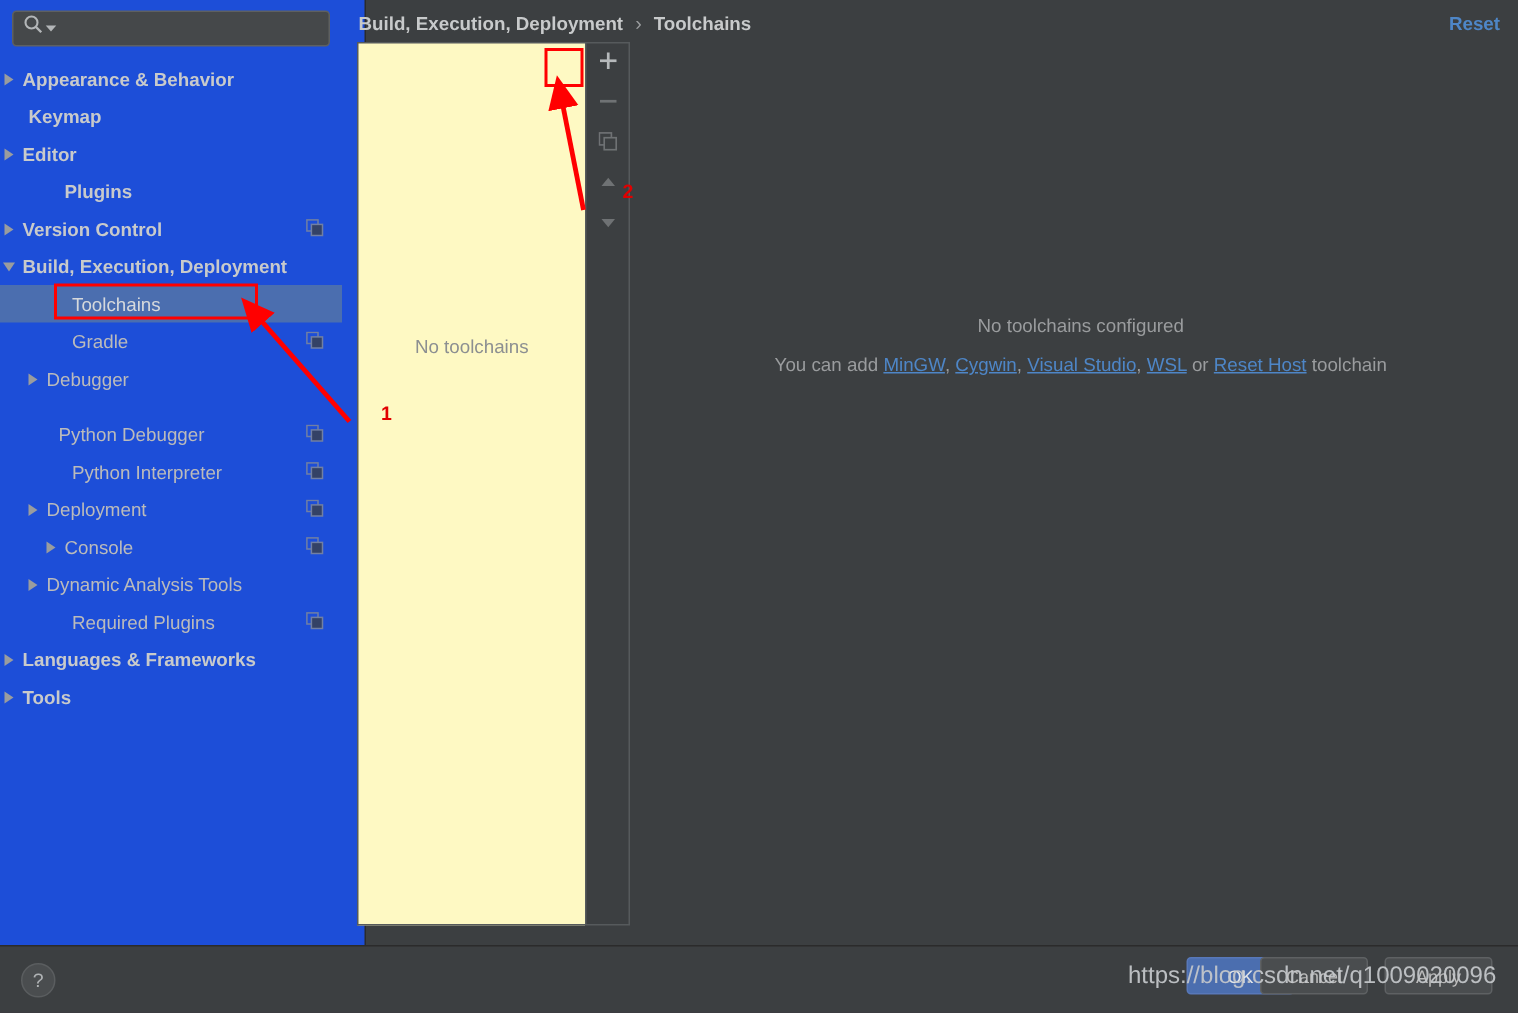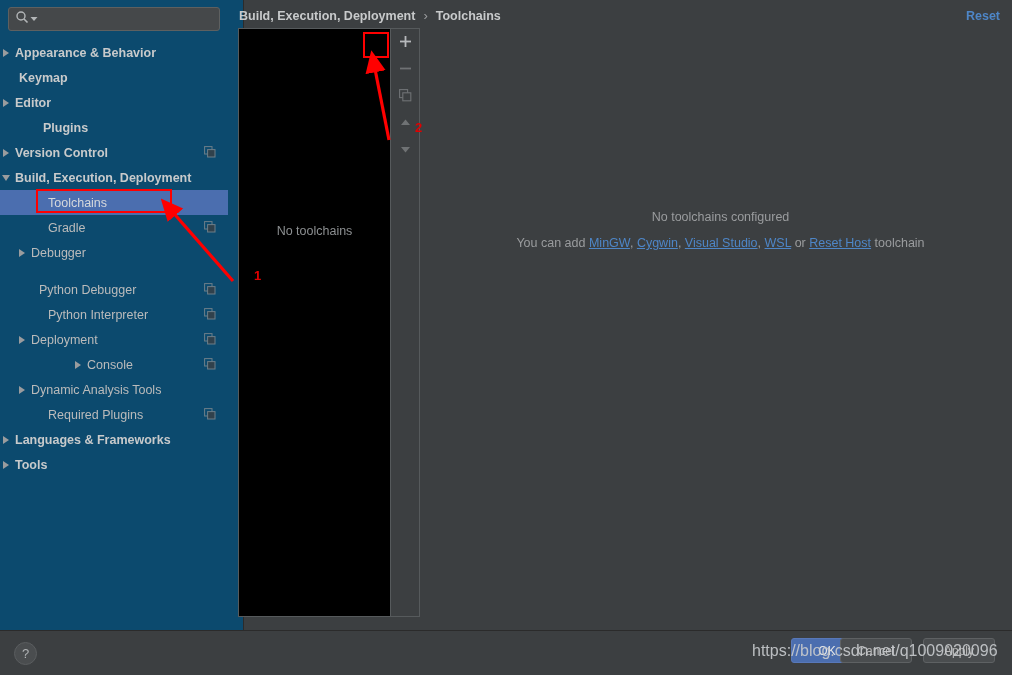--- a/index.html
+++ b/index.html
@@ -13,21 +13,21 @@
   #root {
     position: relative;
     width: 1012px; height: 675px;
     background: #3c3f41;
   }
 
   
   #sidebar {
     position: absolute; left: 0; top: 0;
     width: 244px; height: 630px;
-    background: #0c4a6e;
+    background: #1d4ed8;
     border-right: 1px solid #2b2b2b;
   }
   #search-wrap {
     position: absolute; left: 8px; top: 7px;
     width: 212px; height: 24px;
   }
   #search-box {
     width: 100%; height: 100%;
     background: #45484a;
     border: 1px solid #5e6060;
@@ -99,21 +99,21 @@
   #reset {
     position: absolute; right: 12px; top: 9px;
     color: #4e86c7; font-size: 12.5px; font-weight: bold;
     text-decoration: none; cursor: pointer;
   }
 
   
   #list-panel {
     position: absolute; left: 9px; top: 28px;
     width: 152px; height: 589px;
-    background: #000000;
+    background: #fef9c3;
     border: 1px solid #565a5c;
     border-right: none;
   }
   #list-empty {
     position: absolute; left: 0; right: 0; top: 195px;
     text-align: center; color: #8c8f91; font-size: 12.5px;
   }
   #tool-col {
     position: absolute; left: 161px; top: 28px;
     width: 30px; height: 589px;
@@ -267,21 +267,21 @@
             </svg></span>
         </div>
         <div class="tree-row" style="padding-left: 16px;">
           <span class="tw right"></span>
           <span class="lbl">Deployment</span>
           <span class="copyicon"><svg width="12" height="12" viewBox="0 0 12 12">
               <rect x="0.6" y="0.6" width="7.4" height="7.4" fill="none" stroke="#8d9092" stroke-width="1"></rect>
               <rect x="3.6" y="3.6" width="7.4" height="7.4" fill="#3c3f41" stroke="#8d9092" stroke-width="1"></rect>
             </svg></span>
         </div>
-        <div class="tree-row" style="padding-left: 28px; margin-left: 44px;">
+        <div class="tree-row" style="padding-left: 28px;">
           <span class="tw right"></span>
           <span class="lbl">Console</span>
           <span class="copyicon"><svg width="12" height="12" viewBox="0 0 12 12">
               <rect x="0.6" y="0.6" width="7.4" height="7.4" fill="none" stroke="#8d9092" stroke-width="1"></rect>
               <rect x="3.6" y="3.6" width="7.4" height="7.4" fill="#3c3f41" stroke="#8d9092" stroke-width="1"></rect>
             </svg></span>
         </div>
         <div class="tree-row" style="padding-left: 16px;">
           <span class="tw right"></span>
           <span class="lbl">Dynamic Analysis Tools</span>

